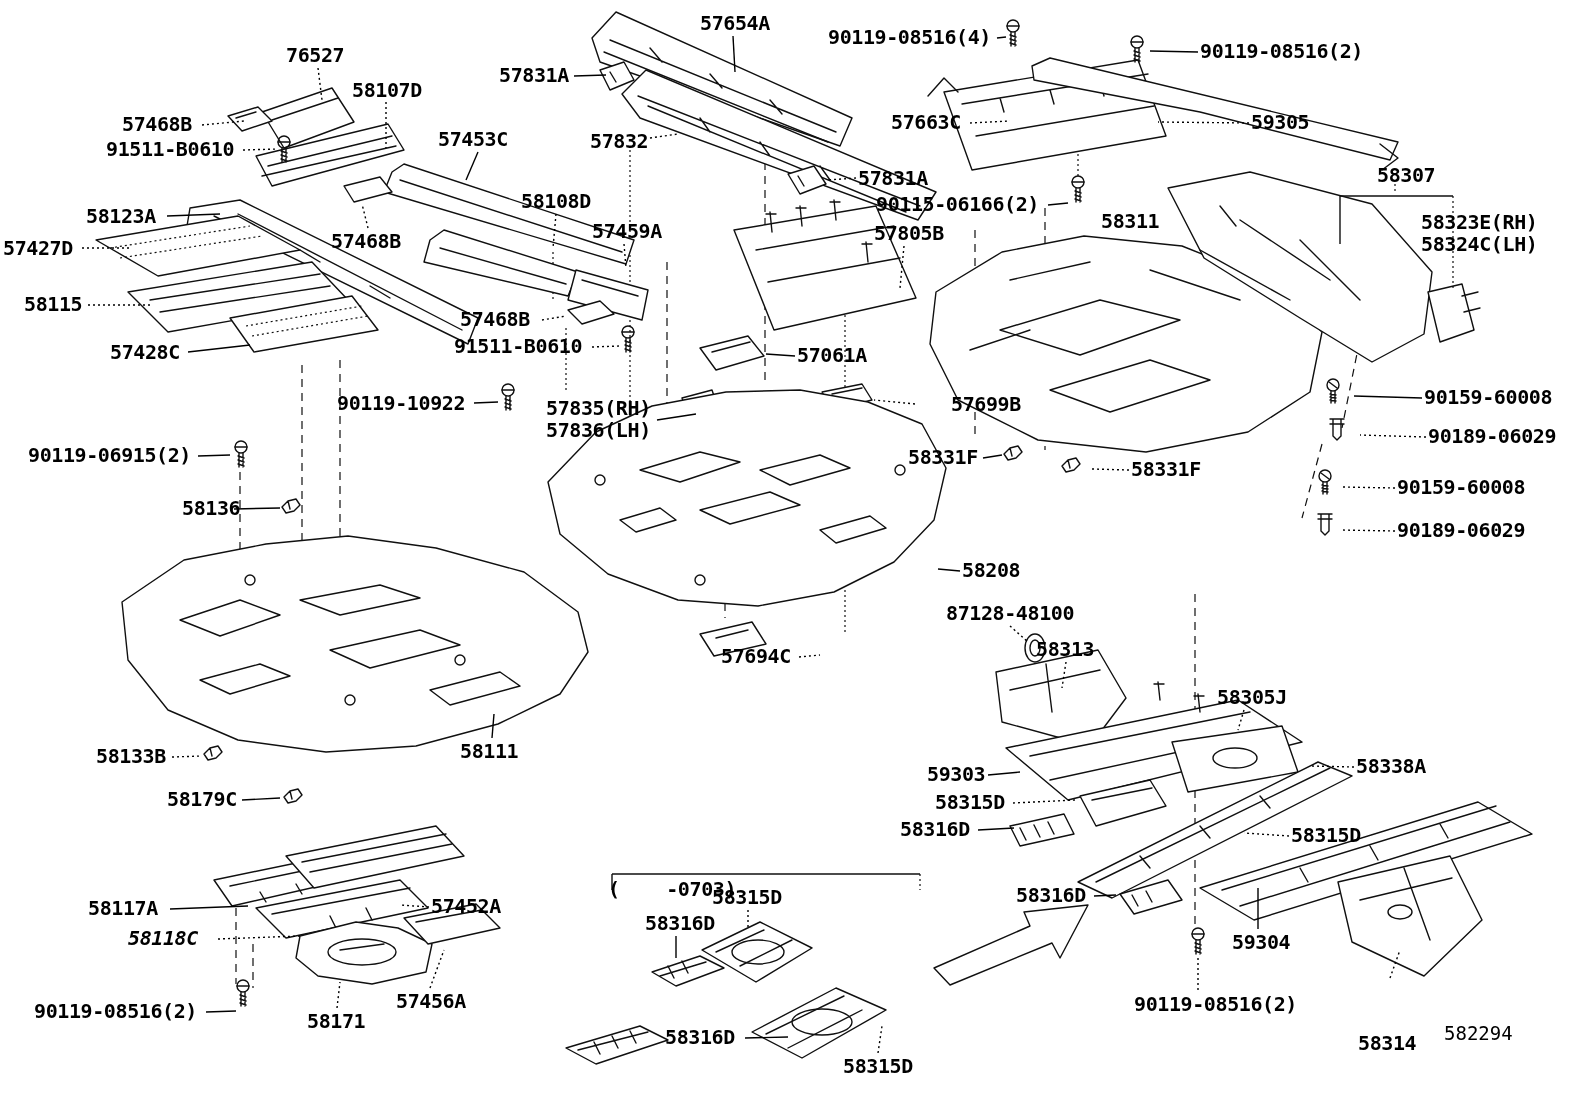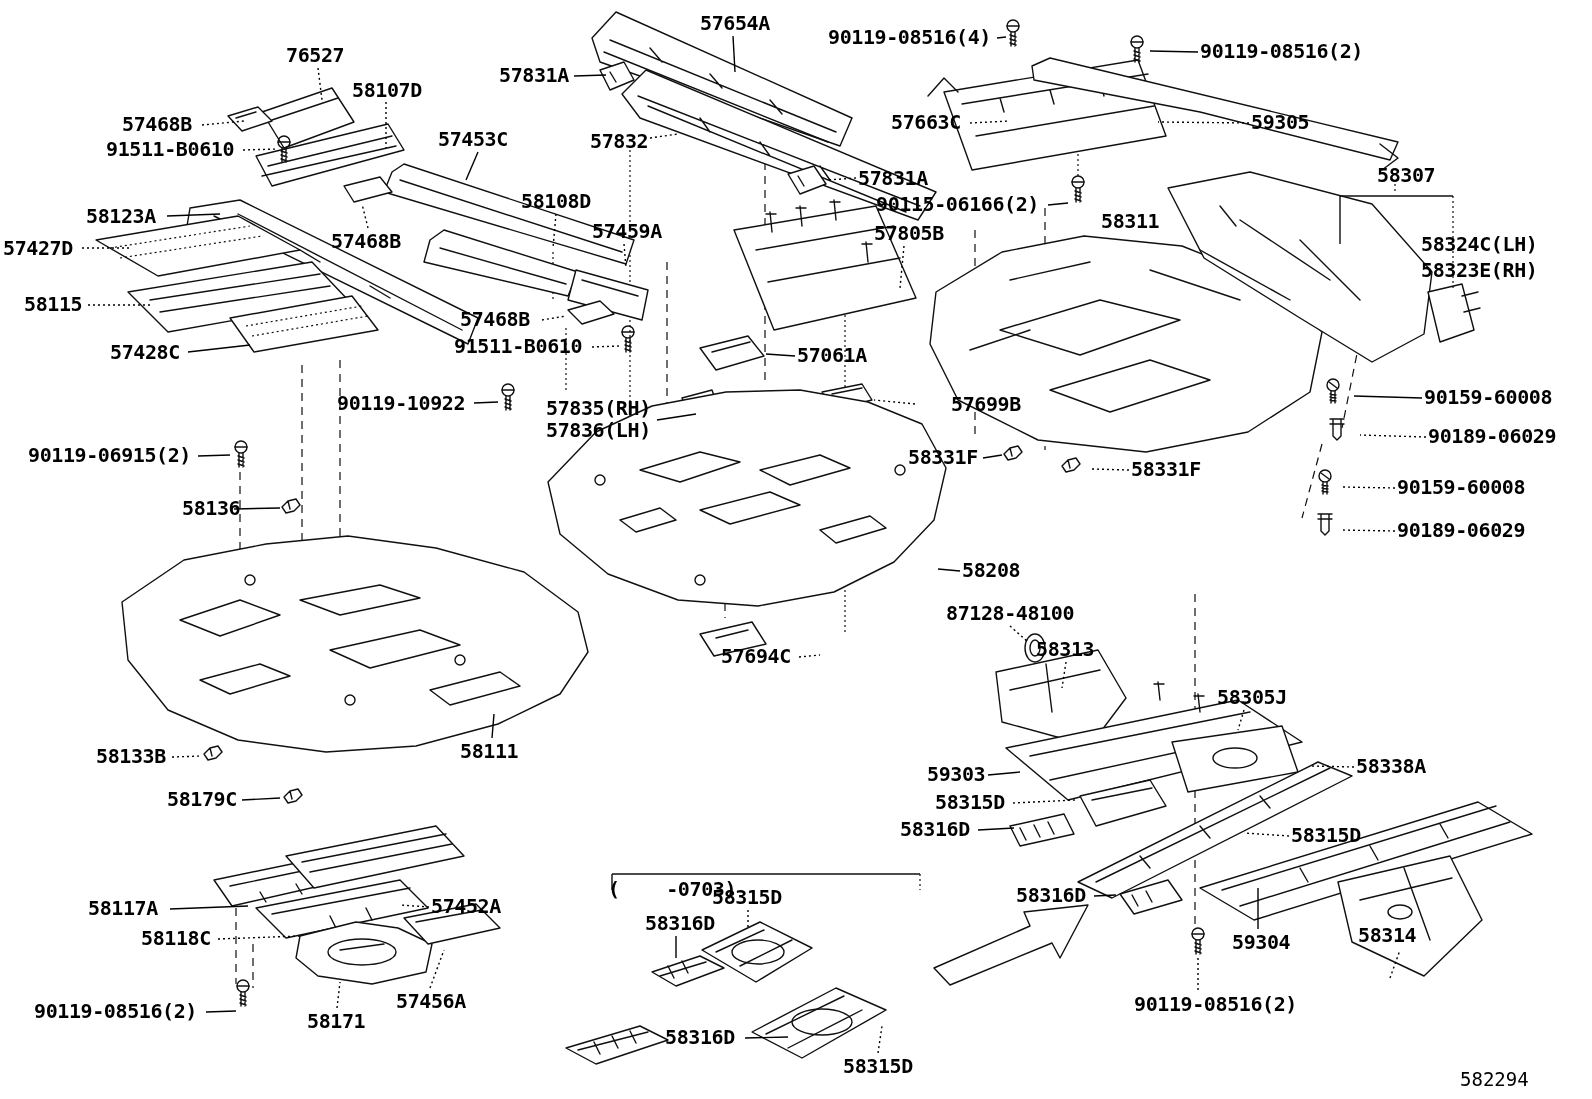--- a/index.html
+++ b/index.html
@@ -323,21 +323,21 @@
         <line x1="337" y1="1008" x2="340" y2="982" class="dotted"></line>
         <line x1="430" y1="988" x2="444" y2="950" class="dotted"></line>
         <line x1="748" y1="910" x2="748" y2="928" class="dotted"></line>
         <line x1="676" y1="936" x2="676" y2="958"></line>
         <line x1="745" y1="1038" x2="788" y2="1037"></line>
         <line x1="878" y1="1053" x2="882" y2="1026" class="dotted"></line>
       </g>
   </svg>
 
   <div id="label-layer">
-    <div class="lbl code" style="left:1444px; top:1068px;margin-left:16px;">582294</div>
+    <div class="lbl code" style="left:1444px; top:1022px;">582294</div>
   <div class="lbl" style="left: 286px; top: 44px;">76527</div>
       <div class="lbl" style="left: 352px; top: 79px;">58107D</div>
       <div class="lbl" style="left: 122px; top: 113px;">57468B</div>
       <div class="lbl" style="left: 106px; top: 138px;">91511-B0610</div>
       <div class="lbl" style="left: 86px; top: 205px;">58123A</div>
       <div class="lbl" style="left: 3px; top: 237px;">57427D</div>
       <div class="lbl" style="left: 24px; top: 293px;">58115</div>
       <div class="lbl" style="left: 110px; top: 341px;">57428C</div>
       <div class="lbl" style="left: 438px; top: 128px;">57453C</div>
       <div class="lbl" style="left: 331px; top: 230px;">57468B</div>
@@ -350,21 +350,21 @@
       <div class="lbl" style="left: 499px; top: 64px;">57831A</div>
       <div class="lbl" style="left: 590px; top: 130px;">57832</div>
       <div class="lbl" style="left: 858px; top: 167px;">57831A</div>
       <div class="lbl" style="left: 828px; top: 26px;">90119-08516(4)</div>
       <div class="lbl" style="left: 1200px; top: 40px;">90119-08516(2)</div>
       <div class="lbl" style="left: 891px; top: 111px;">57663C</div>
       <div class="lbl" style="left: 1251px; top: 111px;">59305</div>
       <div class="lbl" style="left: 876px; top: 193px;">90115-06166(2)</div>
       <div class="lbl" style="left: 1101px; top: 210px;">58311</div>
       <div class="lbl" style="left: 1377px; top: 164px;">58307</div>
-      <div class="lbl" style="left: 1421px; top: 211px; margin-top: 48px;">58323E(RH)</div>
+      <div class="lbl" style="left: 1421px; top: 211px;">58323E(RH)</div>
       <div class="lbl" style="left: 1421px; top: 233px;">58324C(LH)</div>
       <div class="lbl" style="left: 874px; top: 222px;">57805B</div>
       <div class="lbl" style="left: 797px; top: 344px;">57061A</div>
       <div class="lbl" style="left: 917px; top: 393px; margin-left: 34px;">57699B</div>
       <div class="lbl" style="left: 546px; top: 397px;">57835(RH)</div>
       <div class="lbl" style="left: 546px; top: 419px;">57836(LH)</div>
       <div class="lbl" style="left: 28px; top: 444px;">90119-06915(2)</div>
       <div class="lbl" style="left: 182px; top: 497px;">58136</div>
       <div class="lbl" style="left: 962px; top: 559px;">58208</div>
       <div class="lbl" style="left: 721px; top: 645px;">57694C</div>
@@ -378,26 +378,26 @@
       <div class="lbl" style="left: 1036px; top: 638px;">58313</div>
       <div class="lbl" style="left: 1217px; top: 686px;">58305J</div>
       <div class="lbl" style="left: 927px; top: 763px;">59303</div>
       <div class="lbl" style="left: 935px; top: 791px;">58315D</div>
       <div class="lbl" style="left: 900px; top: 818px;">58316D</div>
       <div class="lbl" style="left: 1016px; top: 884px;">58316D</div>
       <div class="lbl" style="left: 1356px; top: 755px;">58338A</div>
       <div class="lbl" style="left: 1291px; top: 824px;">58315D</div>
       <div class="lbl" style="left: 1232px; top: 931px;">59304</div>
       <div class="lbl" style="left: 1134px; top: 993px;">90119-08516(2)</div>
-      <div class="lbl" style="left: 1358px; top: 924px;">58314</div>
+      <div class="lbl" style="left: 1358px; top: 1032px;">58314</div>
       <div class="lbl" style="left: 460px; top: 740px;">58111</div>
       <div class="lbl" style="left: 96px; top: 745px;">58133B</div>
       <div class="lbl" style="left: 167px; top: 788px;">58179C</div>
       <div class="lbl" style="left: 88px; top: 897px;">58117A</div>
-      <div class="lbl" style="left: 141px; top: 927px;">58118C</div>
+      <div class="lbl" style="left: 128px; top: 927px; font-style: italic;">58118C</div>
       <div class="lbl" style="left: 431px; top: 895px;">57452A</div>
       <div class="lbl" style="left: 34px; top: 1000px;">90119-08516(2)</div>
       <div class="lbl" style="left: 307px; top: 1010px;">58171</div>
       <div class="lbl" style="left: 396px; top: 990px;">57456A</div>
       <div class="lbl" style="left: 608px; top: 850px; margin-top: 28px;">(    -0703)</div>
       <div class="lbl" style="left: 712px; top: 886px;">58315D</div>
       <div class="lbl" style="left: 645px; top: 912px;">58316D</div>
       <div class="lbl" style="left: 665px; top: 1026px;">58316D</div>
       <div class="lbl" style="left: 843px; top: 1055px;">58315D</div>
     </div>

